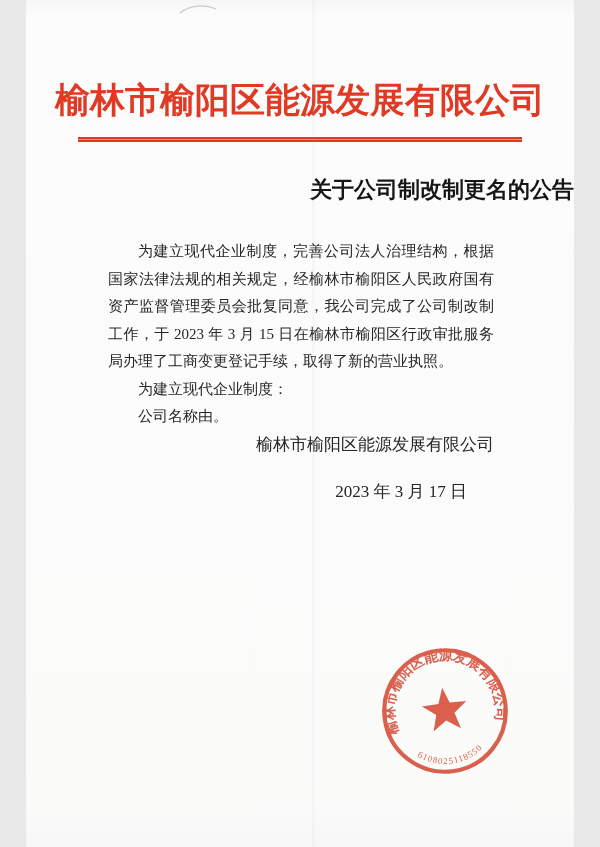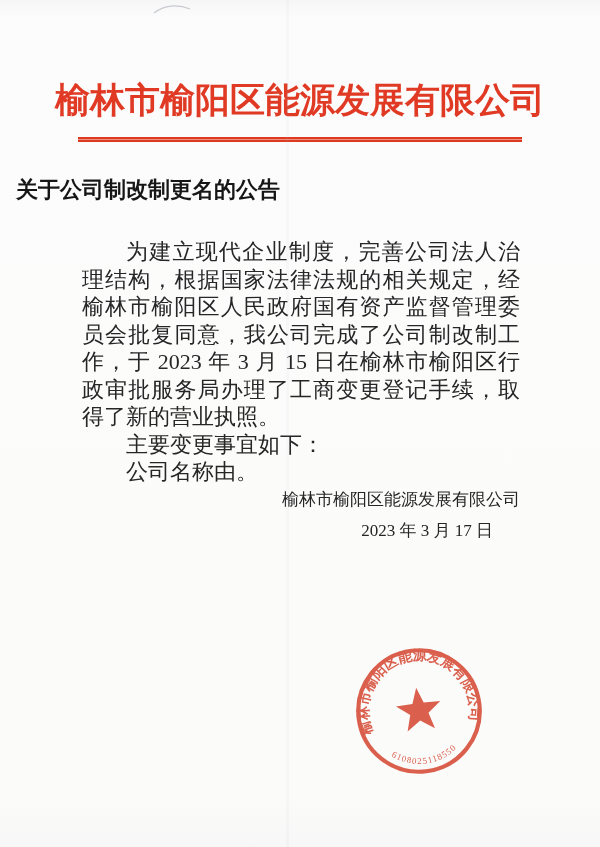--- a/index.html
+++ b/index.html
@@ -1,18 +1,18 @@
 <!DOCTYPE html>
 <html><head>
 <meta charset="utf-8">
 <style>
   html,body{margin:0;padding:0;background:#e9e9ea;}
   .page{
     position:relative;
-    width:600px;height:847px;
+    width:548px;height:847px;
     margin:0 auto;
     background:linear-gradient(180deg,#f6f6f7 0px,#fcfcfc 18px,#fbfbfa 800px,#f7f7f7 847px);
     overflow:hidden;
     font-family:"Liberation Serif","DejaVu Serif",serif;
   }
   .letterhead{
     margin:78px 0 0 0;
     font-size:35px;line-height:46px;
     font-weight:700;text-align:center;
     color:#e03a25;letter-spacing:0px;
@@ -20,36 +20,36 @@
   .divider{
     width:444px;height:1px;
     margin:13px auto 0 auto;
     background:#f0907c;
     border-top:2px solid #dd3a22;
     border-bottom:2px solid #dd3a22;
   }
   .doc-title{
     margin:34px 0 0 0;
     font-size:22px;line-height:28px;
-    font-weight:700;text-align:left;
+    font-weight:700;text-align:right;
     color:#161616;
     padding-left:16px;
   }
   .body-text{
     margin:34px 80px 0 82px;
-    font-size:22px;line-height:27.5px;
+    font-size:15px;line-height:27.5px;
     text-align:justify;color:#262626;
   }
   .body-text p{margin:0;text-indent:2em;}
   .signature{
     margin:0 80px 0 0;
     font-size:17px;line-height:27.5px;
     color:#262626;text-align:right;
   }
-  .sig-date{padding-right:27px;margin-top:4px;}
+  .sig-date{padding-right:27px;margin-top:20px;}
   .seal{
     position:absolute;left:350px;top:642px;
     width:138px;height:138px;
     opacity:.85;mix-blend-mode:multiply;
   }
   .seal text{font-family:"Liberation Serif","DejaVu Serif",serif;}
   .pencil-mark{position:absolute;left:152px;top:2px;width:40px;height:14px;opacity:.6;}
   .scan-streak{
     position:absolute;left:286px;top:0;width:3px;height:847px;
     background:rgba(175,180,200,0.07);
@@ -67,21 +67,21 @@
   <div class="scan-streak"></div>
 
   <h1 class="letterhead">榆林市榆阳区能源发展有限公司</h1>
 
   <div class="divider"></div>
 
   <h2 class="doc-title">关于公司制改制更名的公告</h2>
 
   <div class="body-text">
     <p>为建立现代企业制度，完善公司法人治理结构，根据国家法律法规的相关规定，经榆林市榆阳区人民政府国有资产监督管理委员会批复同意，我公司完成了公司制改制工作，于 2023 年 3 月 15 日在榆林市榆阳区行政审批服务局办理了工商变更登记手续，取得了新的营业执照。</p>
-    <p>主要变更事宜如下：</p>
+    <p>为建立现代企业制度：</p>
     <p>公司名称由。</p>
   </div>
 
   <div class="signature">
     <div class="sig-company">榆林市榆阳区能源发展有限公司</div>
     <div class="sig-date">2023 年 3 月 17 日</div>
   </div>
 
   <svg class="seal" viewBox="0 0 200 200" xmlns="http://www.w3.org/2000/svg">
     <defs>

